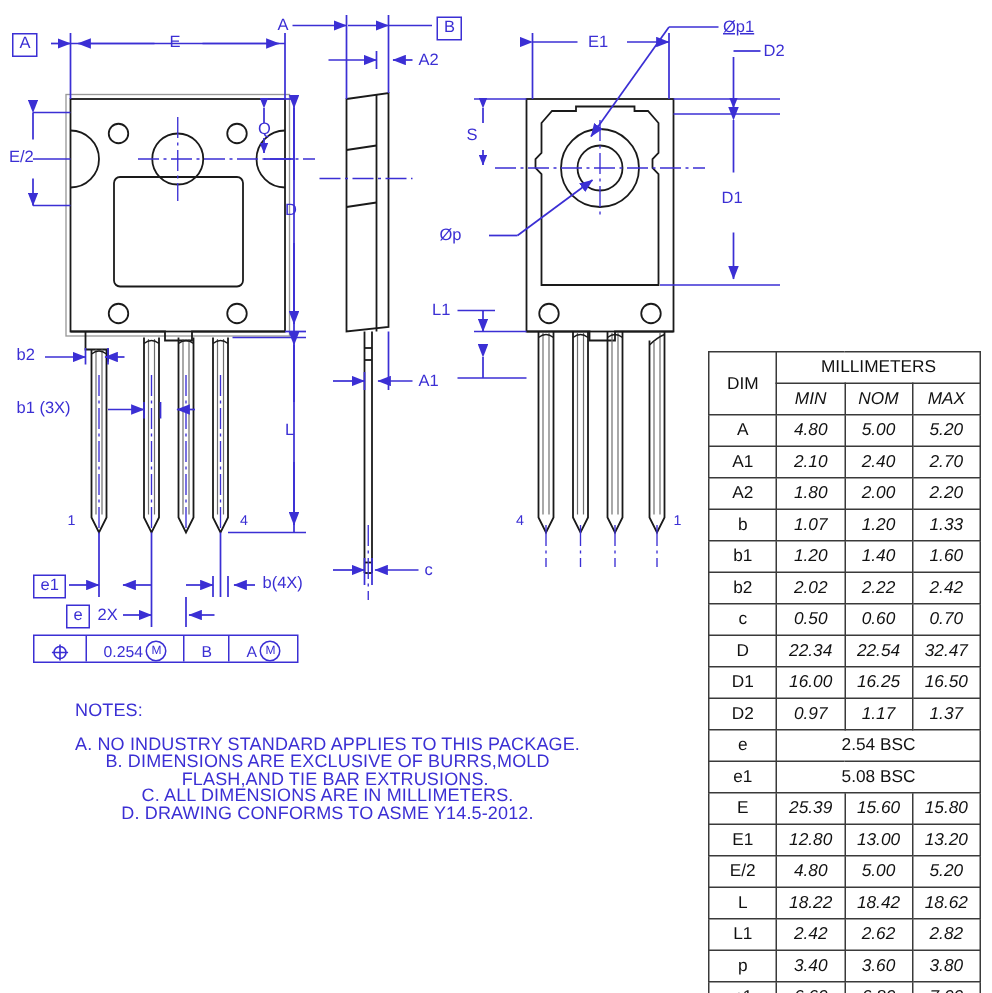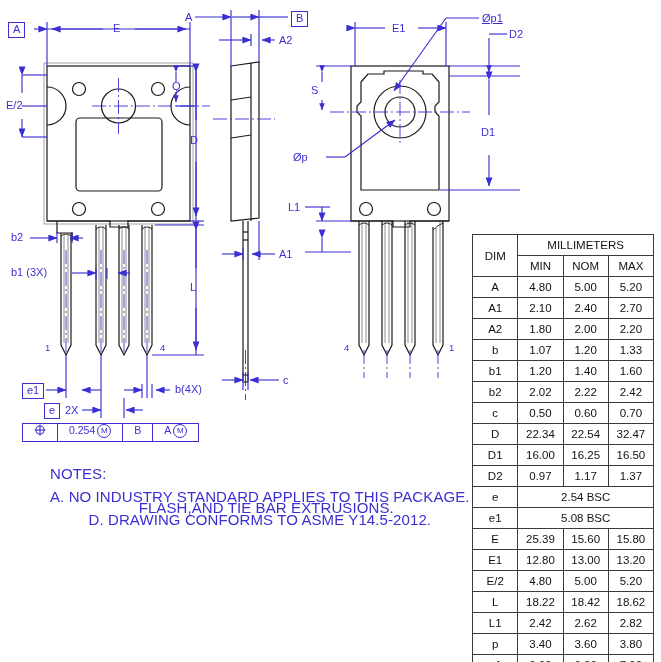--- a/index.html
+++ b/index.html
@@ -9,39 +9,39 @@
   #root{position:absolute;left:0;top:0;width:661px;height:662px;overflow:hidden;}
   svg.draw{position:absolute;left:0;top:0;width:661px;height:662px;}
 
   
   #dimtable{position:absolute;left:472px;top:234px;width:182px;
             border-collapse:collapse;font-size:11.5px;color:#111;}
   #dimtable td,#dimtable th{border:1px solid #3a3a3a;text-align:center;
             padding:0;height:20px;line-height:20px;font-weight:400;}
   #dimtable th{font-weight:400;}
   #dimtable .dimcol{width:46px;margin-top:11px;}
-  #dimtable .valcol{width:45.3px;}
+  #dimtable .valcol{width:45.3px;font-style:italic;}
 
   
   #notes{position:absolute;left:50px;top:468px;color:#3b2fd4;
-         font-size:15px;line-height:11.6px;letter-spacing:0.1px;}
+         font-size:12px;line-height:11.6px;letter-spacing:0.1px;}
   #notes .nt-title{margin-bottom:11px;}
   #notes .nt-line{white-space:pre;text-align:center;}
 
   
   .lbl{position:absolute;color:#3b2fd4;font-size:11px;line-height:11px;
        white-space:nowrap;}
   .boxlbl{position:absolute;color:#3b2fd4;font-size:11px;line-height:11px;
        border:1.2px solid #3b2fd4;padding:1px 4px 2px 4px;background:#fff;}
   .numlbl{position:absolute;color:#3b2fd4;font-size:9.5px;line-height:9.5px;}
 
   
   #fcf{position:absolute;left:22px;top:423px;display:flex;
        border:1.3px solid #3b2fd4;background:#fff;height:17px;align-items:stretch;}
-  #fcf > div{display:flex;align-items:flex-start;justify-content:center;
+  #fcf > div{display:flex;align-items:flex-end;justify-content:center;
        padding:0 11px;color:#3b2fd4;font-size:10.5px;}
   #fcf > div + div{border-left:1.3px solid #3b2fd4;}
   .circM{display:inline-flex;align-items:center;justify-content:center;
        width:12px;height:12px;border:1.1px solid #3b2fd4;border-radius:50%;
        font-size:8px;line-height:8px;margin-left:2px;}
 </style>
 </head>
 <body>
 
 <div id="root">
@@ -340,21 +340,23 @@
   <div class="lbl" style="left:481px;top:127px;">D1</div>
   <div class="lbl" style="left:293px;top:152px;">Øp</div>
   <div class="lbl" style="left:288px;top:202px;">L1</div>
   <div class="numlbl" style="left:344px;top:343px;">4</div>
   <div class="numlbl" style="left:449px;top:343px;">1</div>
 
   <div id="notes">
     <div class="nt-title">NOTES:</div>
     <div id="notes-lines">
         <div class="nt-line">A. NO INDUSTRY STANDARD APPLIES TO THIS PACKAGE.</div>
+        <div class="nt-line">B. DIMENSIONS ARE EXCLUSIVE OF BURRS,MOLD</div>
         <div class="nt-line">   FLASH,AND TIE BAR EXTRUSIONS.</div>
+        <div class="nt-line">C. ALL DIMENSIONS ARE IN MILLIMETERS.</div>
         <div class="nt-line">D. DRAWING CONFORMS TO ASME Y14.5-2012.</div>
       </div>
   </div>
 
   <table id="dimtable">
     <thead>
       <tr>
         <th class="dimcol" rowspan="2">DIM</th>
         <th colspan="3">MILLIMETERS</th>
       </tr>

